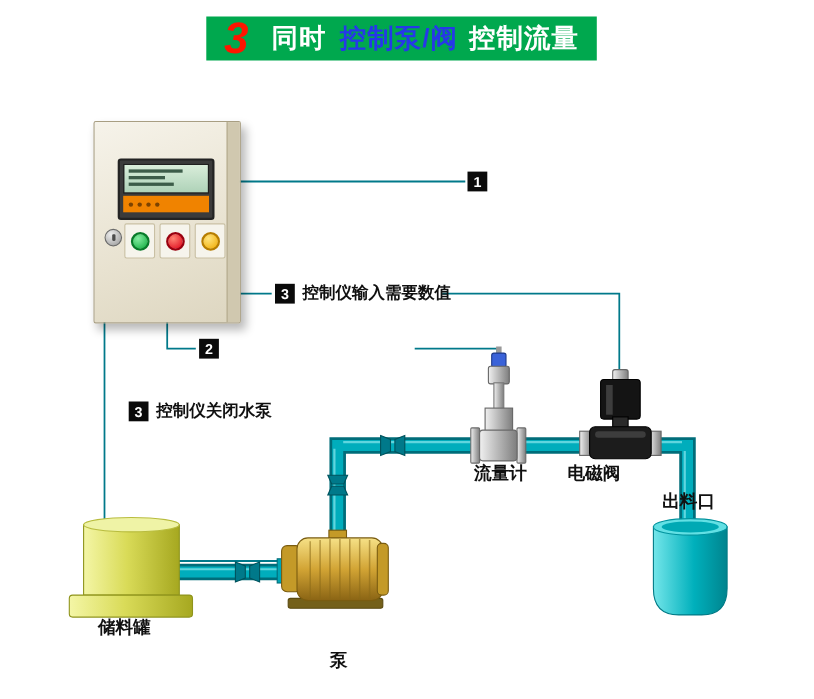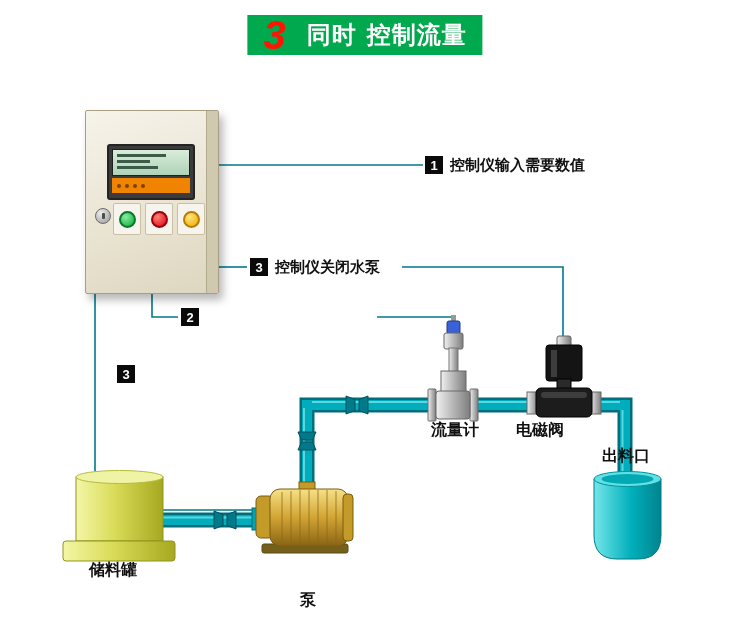--- a/index.html
+++ b/index.html
@@ -147,20 +147,21 @@
     <g>
       <path d="M594 479 H661 V535 Q661 559 638 559 H617 Q594 559 594 535 Z" fill="url(#gt)" stroke="#007a86"></path>
       <ellipse cx="627.5" cy="479" rx="33.5" ry="7.5" fill="#62e0e4" stroke="#00939e"></ellipse>
       <ellipse cx="627.5" cy="479" rx="26" ry="5" fill="#00a9b4"></ellipse>
     </g>
   </svg>
 
   <div class="banner">
     <span class="num">3</span>
     <span class="t">同时</span>
+    <span class="t blue">控制泵/阀</span>
     <span class="t last">控制流量</span>
   </div>
 
   <div class="cabinet">
     <div class="door-edge"></div>
     <div class="controller">
       <div class="lcd">
         <div class="bar b1"></div>
         <div class="bar b2"></div>
         <div class="bar b3"></div>
@@ -181,31 +182,31 @@
     <div class="btn-unit u2">
       <div class="pbtn red"></div>
     </div>
     <div class="btn-unit u3">
       <div class="pbtn yellow"></div>
     </div>
   </div>
 
   <div class="callout" style="left:425px;top:156px;">
     <span class="sq">1</span>
-    <span class="ct">控制仪输入需要数值</span>
   </div>
   <div class="callout" style="left:250px;top:258px;">
     <span class="sq">3</span>
-    <span class="ct">控制仪关闭水泵</span>
+    <span class="ct">控制仪输入需要数值</span>
   </div>
   <div class="callout" style="left:181px;top:308px;">
     <span class="sq">2</span>
   </div>
   <div class="callout" style="left:117px;top:365px;">
     <span class="sq">3</span>
+    <span class="ct">控制仪关闭水泵</span>
   </div>
 
   <div class="clabel" style="left:431px;top:420px;">流量计</div>
   <div class="clabel" style="left:516px;top:420px;">电磁阀</div>
   <div class="clabel" style="left:602px;top:446px;text-align:right;">出料口</div>
   <div class="clabel" style="left:89px;top:560px;">储料罐</div>
   <div class="clabel" style="left:300px;top:590px;">泵</div>
 
 </div>
 

